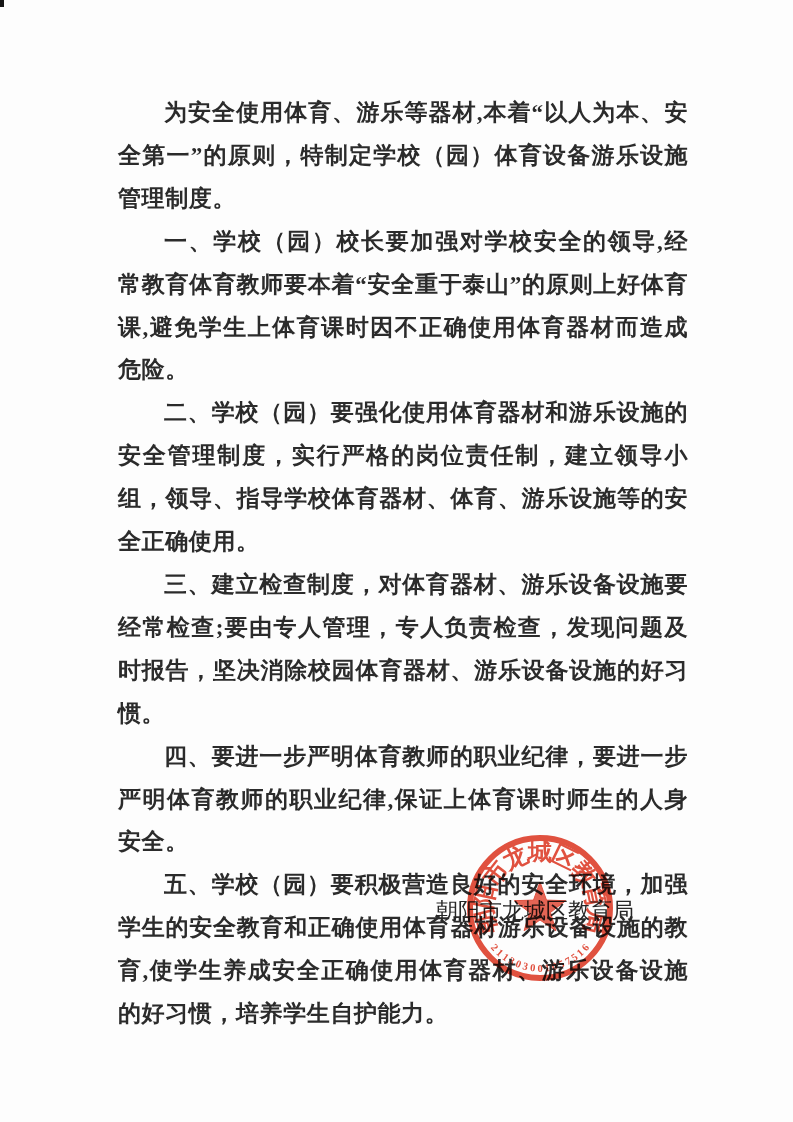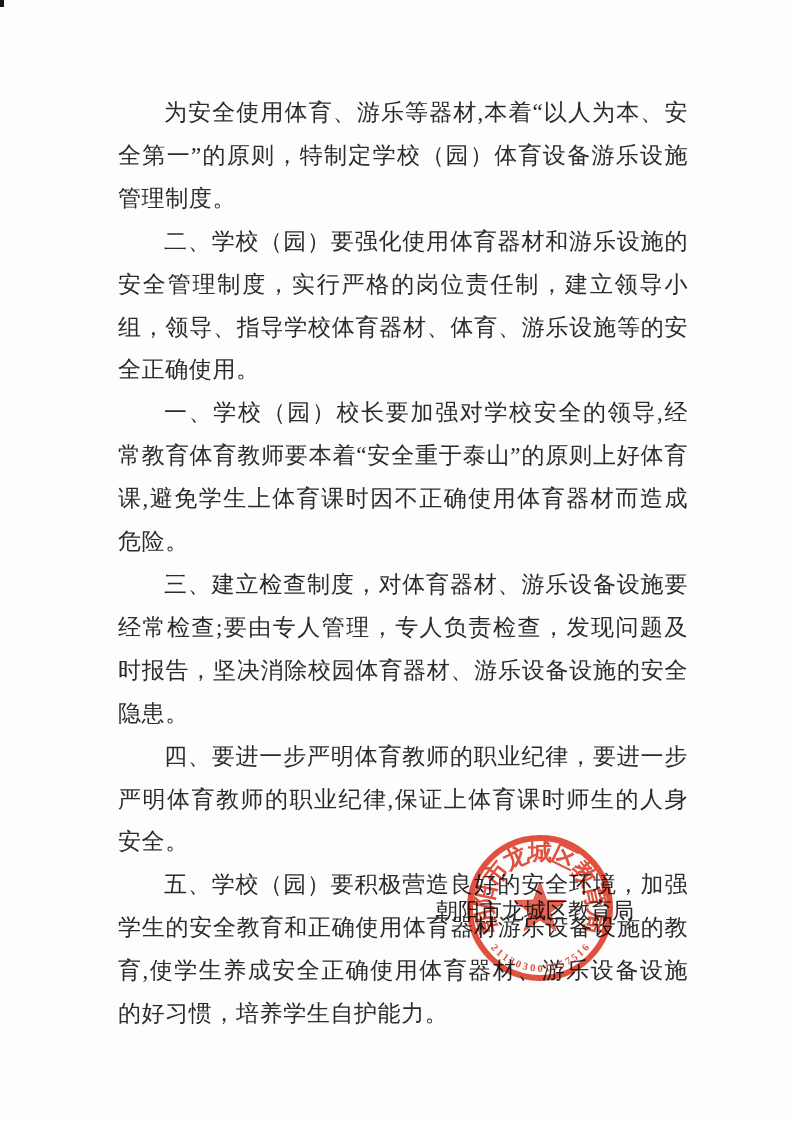--- a/index.html
+++ b/index.html
@@ -32,20 +32,21 @@
     line-height: 42.9px;
     letter-spacing: 0.6px;
     color: #2b2b2b;
     text-align: justify;
     text-justify: inter-character;
   }
   .body-text p {
     margin: 0;
     padding: 0;
     text-indent: 2em;
+    font-weight: bold;
   }
   .signature {
     position: absolute;
     left: 436px;
     top: 896px;
     font-size: 22px;
     letter-spacing: 0px;
     color: #262626;
     white-space: nowrap;
   }
@@ -84,23 +85,23 @@
 </style>
 </head>
 <body>
 
 <div class="page">
 
   <div class="corner-artifact"></div>
 
   <div class="body-text" id="doc-body">
       <p>为安全使用体育、游乐等器材,本着“以人为本、安全第一”的原则，特制定学校（园）体育设备游乐设施管理制度。</p>
+      <p>一、学校（园）校长要加强对学校安全的领导,经常教育体育教师要本着“安全重于泰山”的原则上好体育课,避免学生上体育课时因不正确使用体育器材而造成危险。</p>
       <p>二、学校（园）要强化使用体育器材和游乐设施的安全管理制度，实行严格的岗位责任制，建立领导小组，领导、指导学校体育器材、体育、游乐设施等的安全正确使用。</p>
-      <p>一、学校（园）校长要加强对学校安全的领导,经常教育体育教师要本着“安全重于泰山”的原则上好体育课,避免学生上体育课时因不正确使用体育器材而造成危险。</p>
-      <p>三、建立检查制度，对体育器材、游乐设备设施要经常检查;要由专人管理，专人负责检查，发现问题及时报告，坚决消除校园体育器材、游乐设备设施的安全隐患。</p>
+      <p>三、建立检查制度，对体育器材、游乐设备设施要经常检查;要由专人管理，专人负责检查，发现问题及时报告，坚决消除校园体育器材、游乐设备设施的好习惯。</p>
       <p>四、要进一步严明体育教师的职业纪律，要进一步严明体育教师的职业纪律,保证上体育课时师生的人身安全。</p>
       <p>五、学校（园）要积极营造良好的安全环境，加强学生的安全教育和正确使用体育器材游乐设备设施的教育,使学生养成安全正确使用体育器材、游乐设备设施的好习惯，培养学生自护能力。</p>
     </div>
 
   <div class="signature">朝阳市龙城区教育局</div>
 
   <svg class="seal" viewBox="0 0 170 170">
     <circle class="ring" cx="85" cy="85" r="70"></circle>
     <polygon class="star" points="0,-27 6.5,-8.9 25.7,-8.3 10.5,3.4 15.9,21.8 0,11 -15.9,21.8 -10.5,3.4 -25.7,-8.3 -6.5,-8.9" transform="translate(85,86)"></polygon>
     <g id="seal-arc-text">

